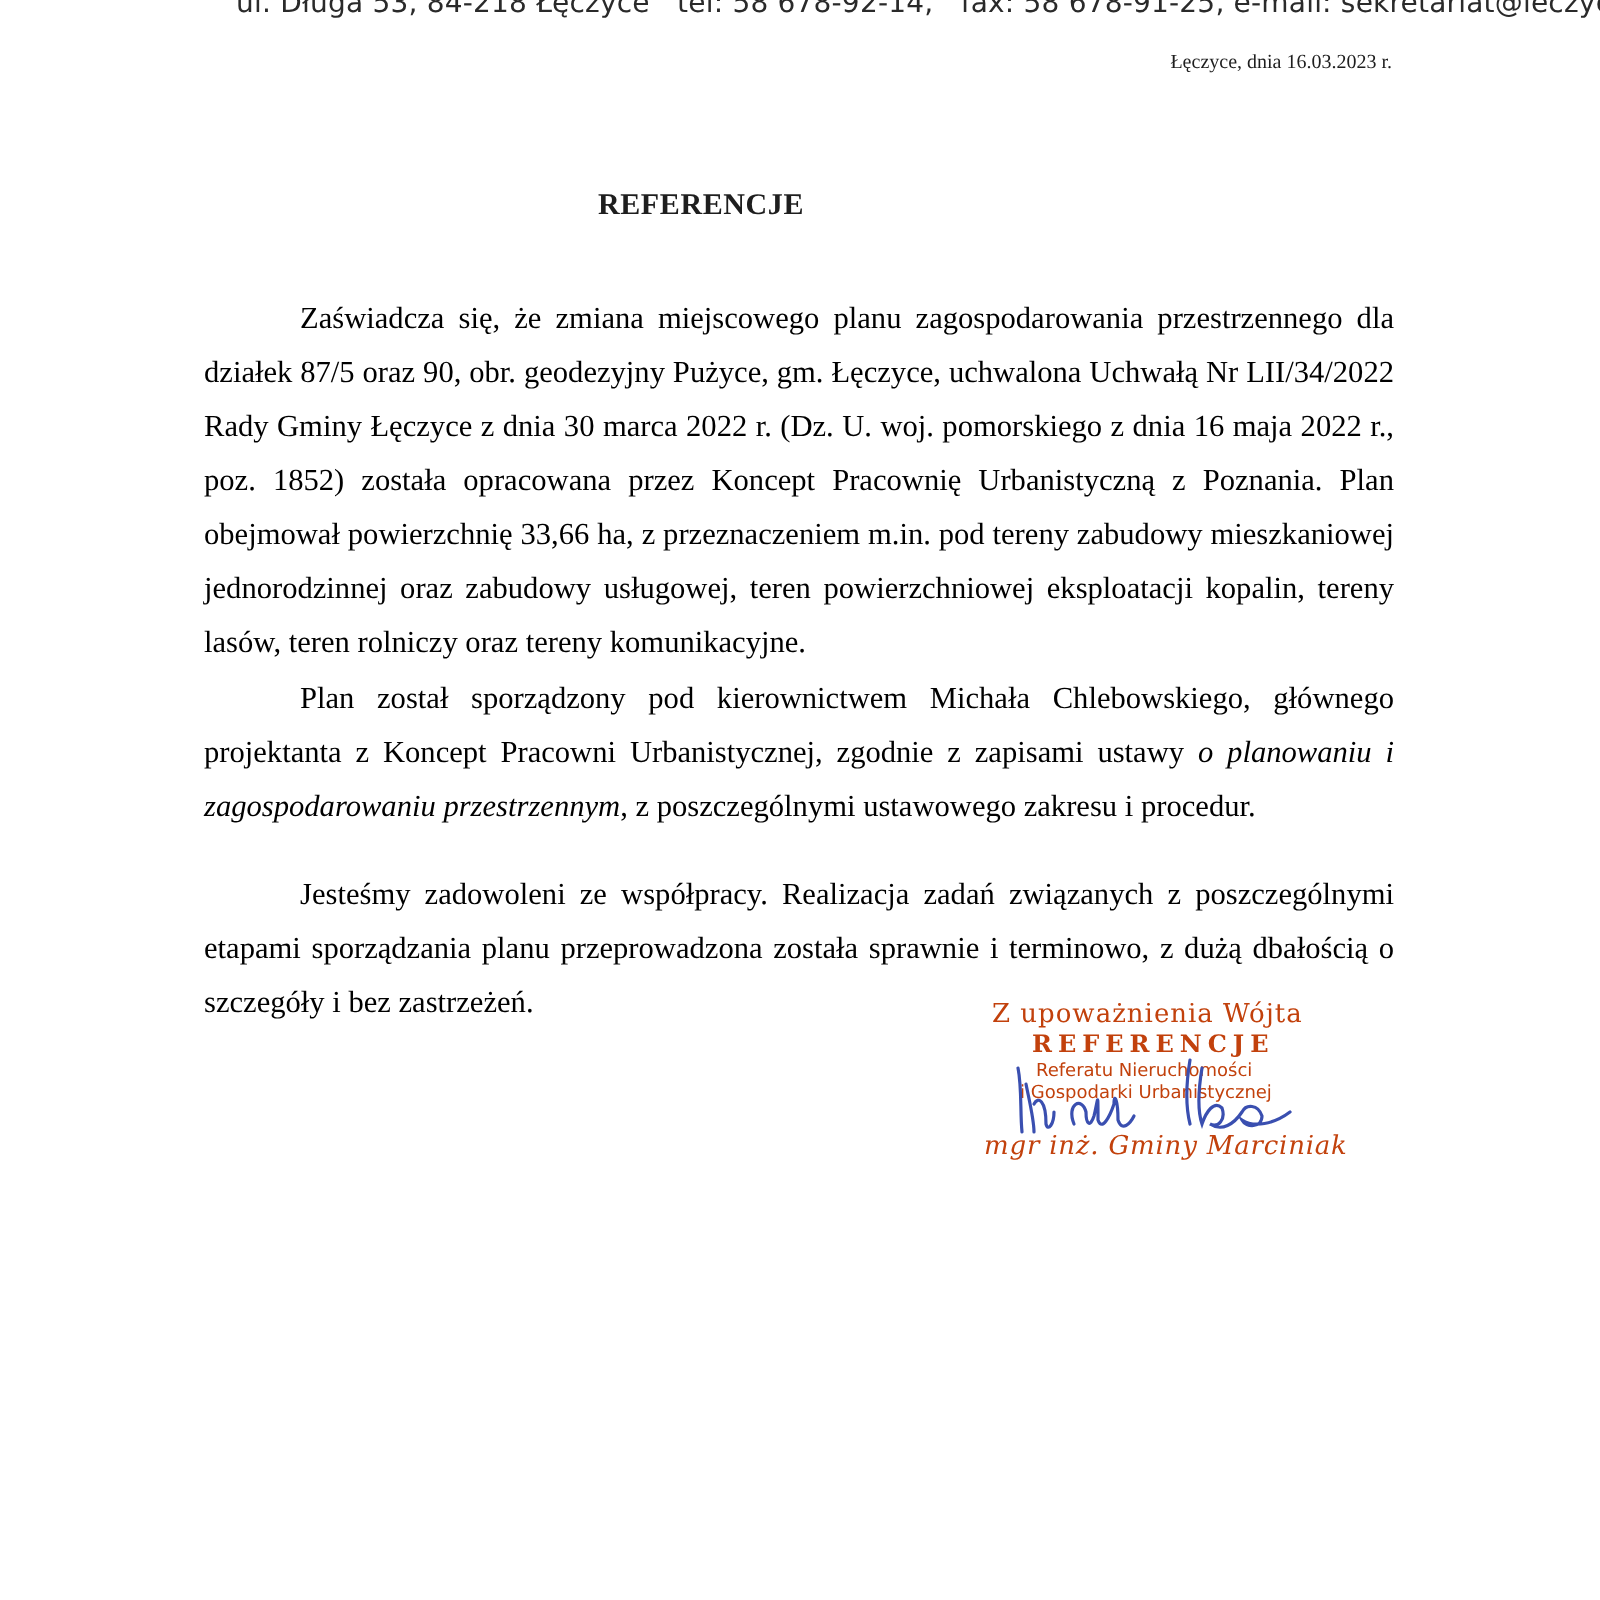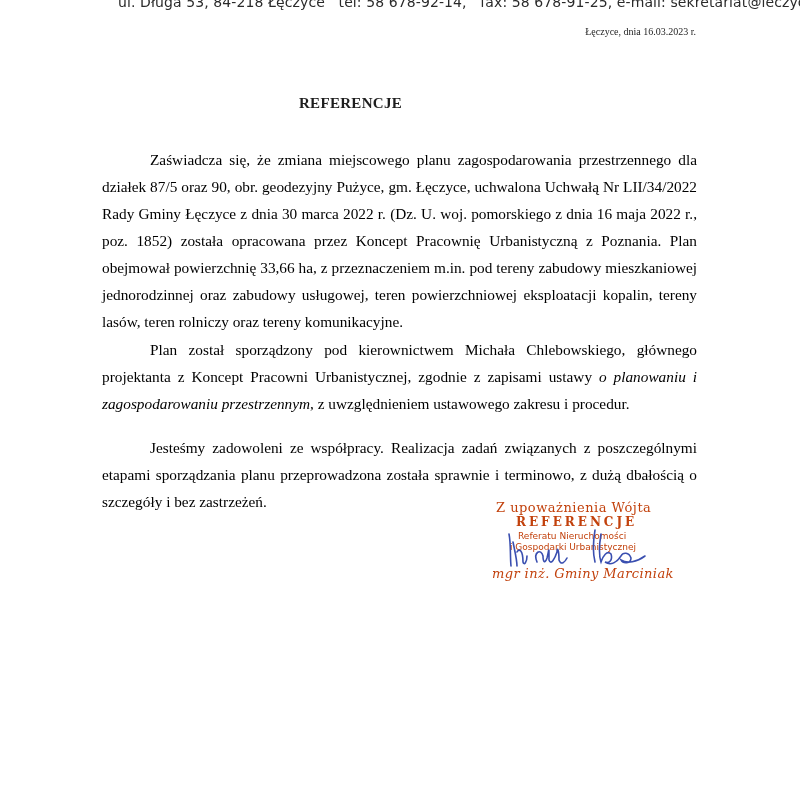--- a/index.html
+++ b/index.html
@@ -118,21 +118,21 @@
 
 <div class="date-line">Łęczyce, dnia 16.03.2023 r.</div>
 
 <div class="title">REFERENCJE</div>
 
 <div class="para" style="top:146px;">
   <span class="first">Zaświadcza się, że zmiana miejscowego planu zagospodarowania przestrzennego dla działek 87/5 oraz 90, obr. geodezyjny Pużyce, gm. Łęczyce, uchwalona Uchwałą Nr LII/34/2022 Rady Gminy Łęczyce z dnia 30 marca 2022 r. (Dz. U. woj. pomorskiego z dnia 16 maja 2022 r., poz. 1852) została opracowana przez Koncept Pracownię Urbanistyczną z Poznania. Plan obejmował powierzchnię 33,66 ha, z przeznaczeniem m.in. pod tereny zabudowy mieszkaniowej jednorodzinnej oraz zabudowy usługowej, teren powierzchniowej eksploatacji kopalin, tereny lasów, teren rolniczy oraz tereny komunikacyjne.</span>
 </div>
 
 <div class="para" style="top:336px;">
-  <span class="first">Plan został sporządzony pod kierownictwem Michała Chlebowskiego, głównego projektanta z Koncept Pracowni Urbanistycznej, zgodnie z zapisami ustawy </span><i>o planowaniu i zagospodarowaniu przestrzennym</i><span>, z uwzględnieniem ustawowego zakresu i procedur.</span>
+  <span class="first">Plan został sporządzony pod kierownictwem Michała Chlebowskiego, głównego projektanta z Koncept Pracowni Urbanistycznej, zgodnie z zapisami ustawy </span><i>o planowaniu i zagospodarowaniu przestrzennym</i><span>, z poszczególnymi ustawowego zakresu i procedur.</span>
 </div>
 
 <div class="para" style="top:434px;">
   <span class="first">Jesteśmy zadowoleni ze współpracy. Realizacja zadań związanych z poszczególnymi etapami sporządzania planu przeprowadzona została sprawnie i terminowo, z dużą dbałością o szczegóły i bez zastrzeżeń.</span>
 </div>
 
 <div class="stamp">
   <div class="stamp-line1">Z upoważnienia Wójta</div>
   <div class="stamp-line2">REFERENCJE</div>
   <div class="stamp-line3">Referatu Nieruchomości</div>

